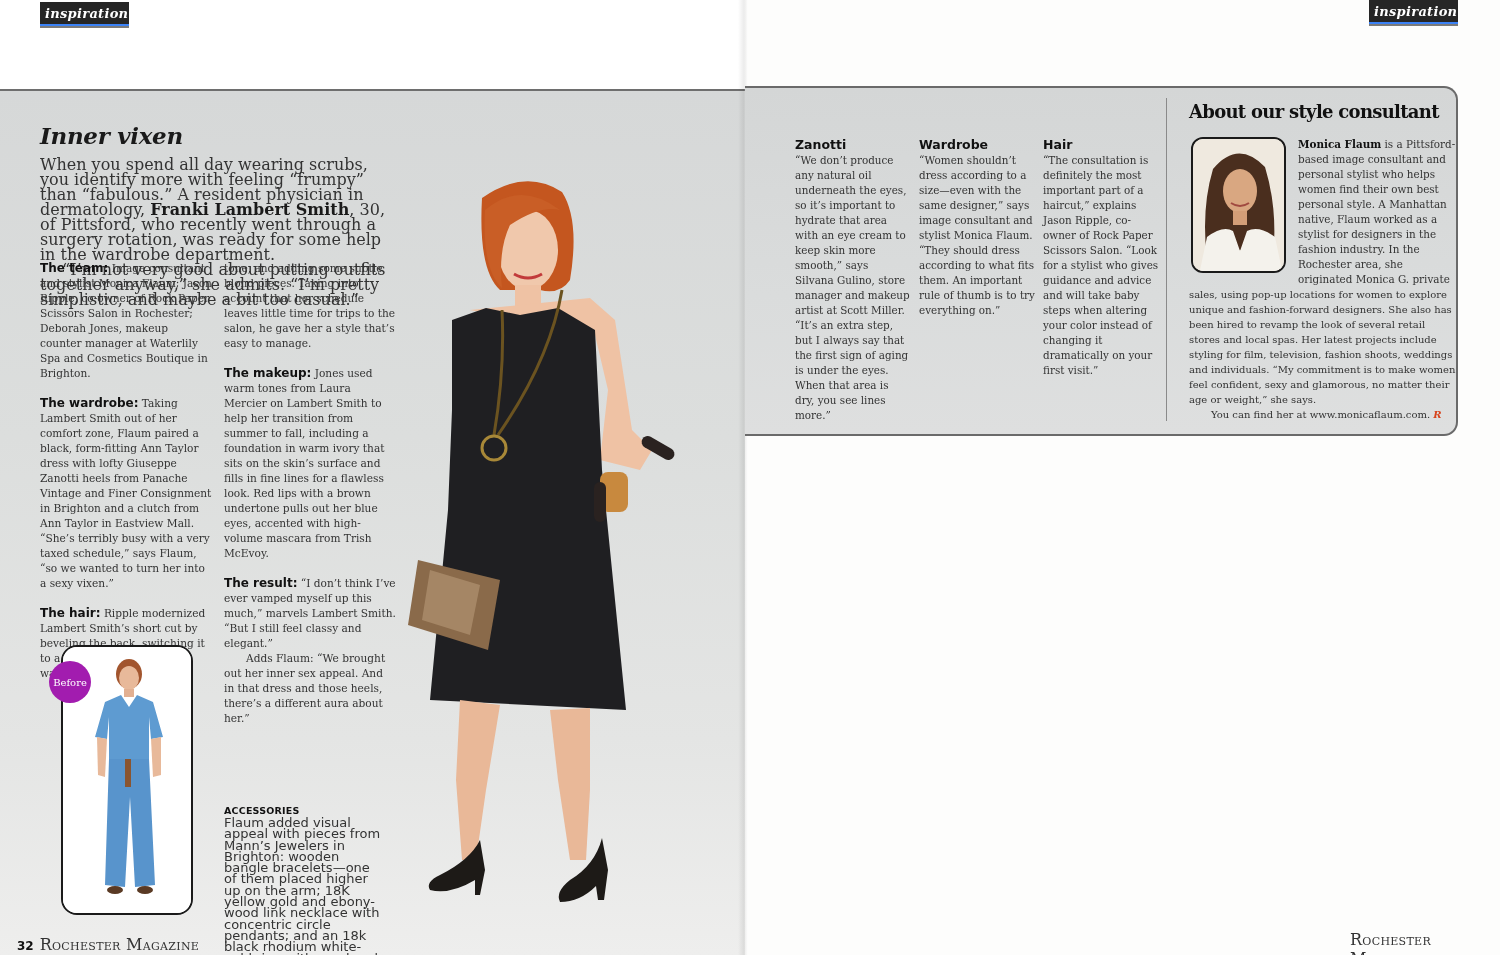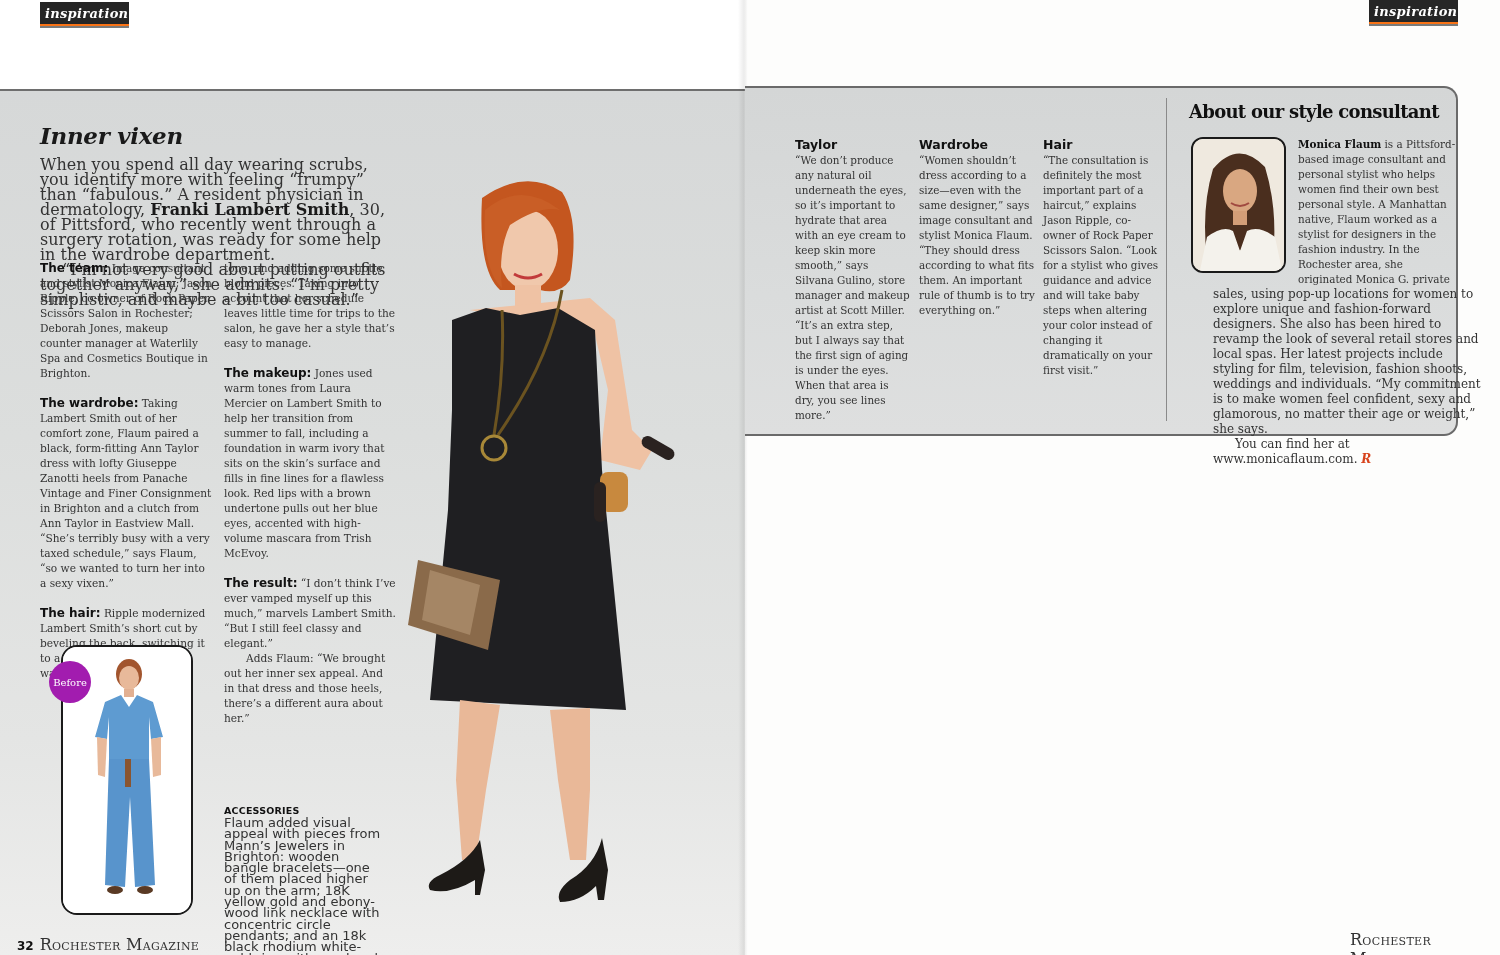--- a/index.html
+++ b/index.html
@@ -15,21 +15,21 @@
     background: linear-gradient(180deg, #d6d8d8 0%, #dcdedd 40%, #e4e5e4 75%, #eeeeed 100%);
     border-top: 2px solid #6e6e6e;
   }
   .gutter { position: absolute; left: 738px; top: 0; width: 10px; height: 955px;
     background: linear-gradient(90deg, rgba(0,0,0,0) 0%, rgba(0,0,0,0.08) 60%, rgba(255,255,255,0.8) 100%); }
 
   .section-tag {
     position: absolute; background: #262626; color: #ffffff;
     font-family: "DejaVu Serif", serif; font-style: italic; font-weight: bold;
     font-size: 13px; letter-spacing: 0.3px; padding: 4px 5px 3px 5px;
-    border-bottom: 2px solid #f97316; box-shadow: 0 2px 0 #7a7a7a;
+    border-bottom: 2px solid #3b82f6; box-shadow: 0 2px 0 #7a7a7a;
   }
   .tag-left { left: 40px; top: 2px; width: 89px; }
   .tag-right { left: 1369px; top: 0px; width: 89px; }
 
   .title-left {
     position: absolute; left: 40px; top: 122px;
     font-family: "DejaVu Serif", serif; font-style: italic; font-weight: bold;
     font-size: 23px; color: #1a1a1a; letter-spacing: -0.3px;
   }
   .intro {
@@ -89,21 +89,21 @@
   .about-title {
     position: absolute; left: 1189px; top: 101px;
     font-family: "DejaVu Serif", serif; font-weight: bold; font-size: 18px; color: #111; letter-spacing: -0.7px;
   }
   .consultant-photo {
     position: absolute; left: 1191px; top: 137px; width: 95px; height: 136px;
     border: 2px solid #1a1a1a; border-radius: 12px; overflow: hidden; background: #f1ece4;
   }
   .about-text-top { position: absolute; left: 1298px; top: 137px; width: 160px; font-size: 10.4px; line-height: 15px; color: #333; }
   .about-text-top b { color: #111; }
-  .about-text-bottom { position: absolute; left: 1189px; top: 287px; width: 268px; font-size: 12px; line-height: 15px; color: #333; margin-left: 24px; }
+  .about-text-bottom { position: absolute; left: 1189px; top: 287px; width: 268px; font-size: 10px; line-height: 15px; color: #333; }
   .about-text-bottom .indent { display: block; text-indent: 22px; }
   .r-mark { color: #d8431c; font-weight: bold; font-style: italic; }
 </style>
 </head>
 <body>
 
 <div class="spread">
 
   <div class="page-left"></div>
   <div class="left-panel"></div>
@@ -187,21 +187,21 @@
   </div>
 
   <div class="gutter"></div>
 
   <div class="section-tag tag-right">inspiration</div>
 
   <div class="tips-panel"></div>
 
 
   <div class="tip-col tip-makeup">
-    <div class="h">Taylor</div>
+    <div class="h">Zanotti</div>
     <div>“We don’t produce any natural oil underneath the eyes, so it’s important to hydrate that area with an eye cream to keep skin more smooth,” says Silvana Gulino, store manager and makeup artist at Scott Miller. “It’s an extra step, but I always say that the first sign of aging is under the eyes. When that area is dry, you see lines more.”</div>
   </div>
   <div class="tip-col tip-wardrobe">
     <div class="h">Wardrobe</div>
     <div>“Women shouldn’t dress according to a size—even with the same designer,” says image consultant and stylist Monica Flaum. “They should dress according to what fits them. An important rule of thumb is to try everything on.”</div>
   </div>
   <div class="tip-col tip-hair">
     <div class="h">Hair</div>
     <div>“The consultation is definitely the most important part of a haircut,” explains Jason Ripple, co-owner of Rock Paper Scissors Salon. “Look for a stylist who gives guidance and advice and will take baby steps when altering your color instead of changing it dramatically on your first visit.”</div>
   </div>

